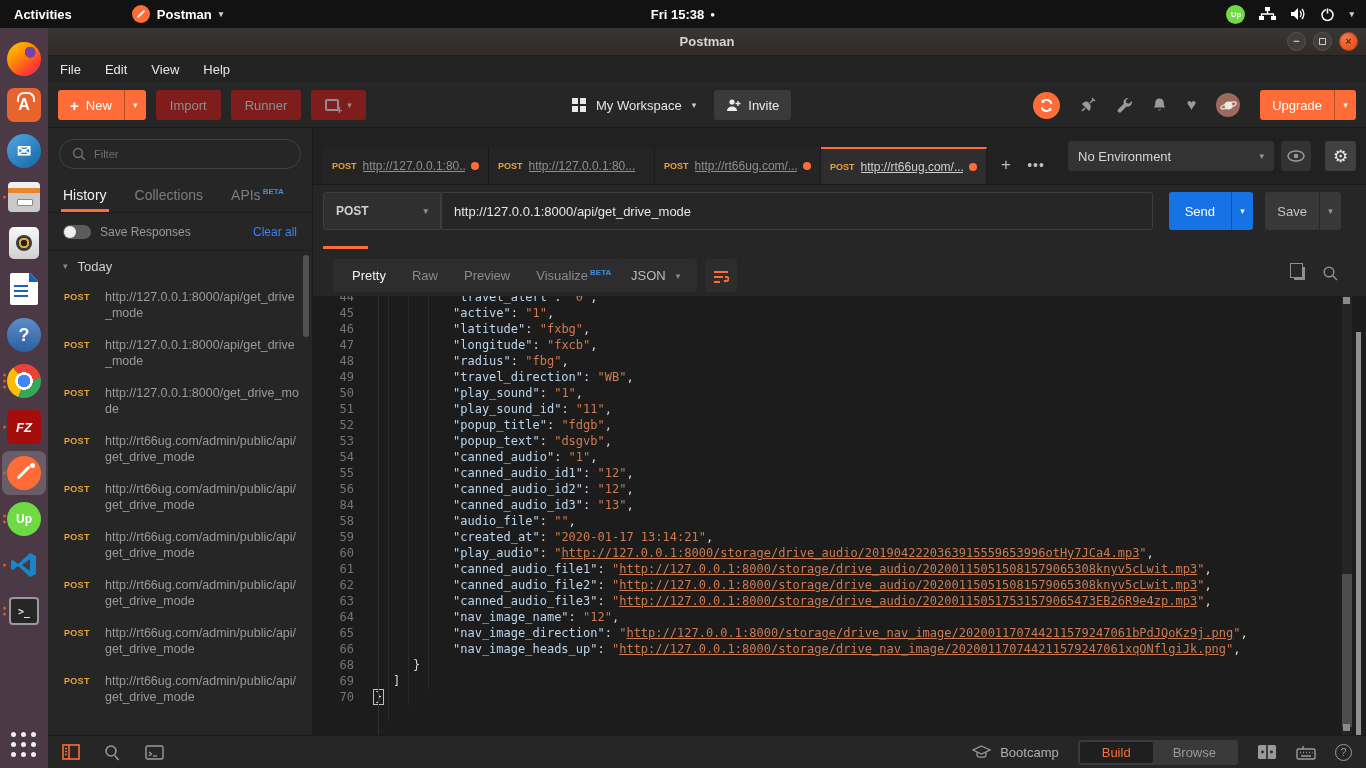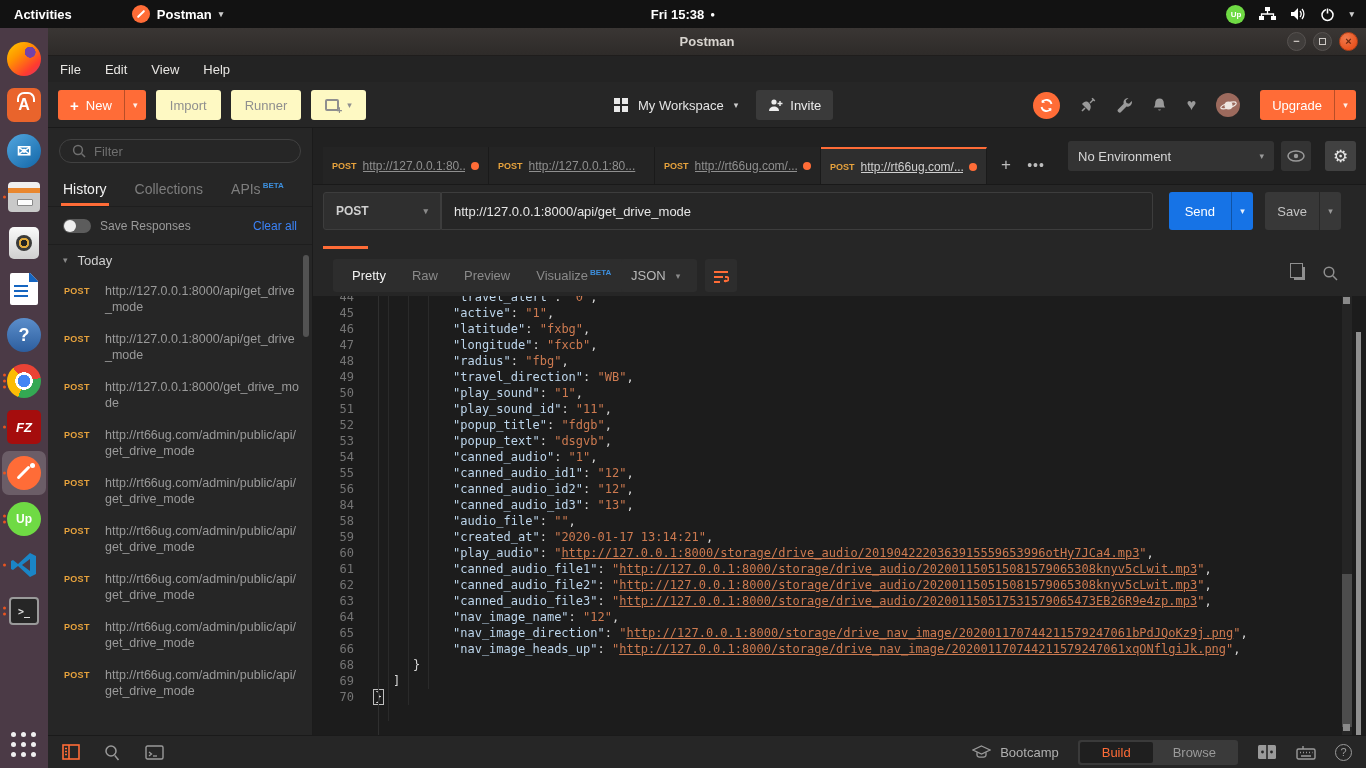--- a/index.html
+++ b/index.html
@@ -81,44 +81,44 @@
   .win-btn .sq { display:inline-block; width:7px; height:7px; border:1px solid #ccc8c4; margin-top:5px; }
 
   
   #menubar { position:absolute; left:48px; top:56px; width:1318px; height:26px; background:#232323;
         display:flex; align-items:center; gap:24px; padding-left:12px; color:#e8e6e3; font-size:13px; }
   #toolbar { position:absolute; left:48px; top:82px; width:1318px; height:46px; background:#262626;
         border-bottom:1px solid #1a1a1a; }
   .tb-left { position:absolute; left:10px; top:8px; display:flex; gap:10px; }
   .btn { height:30px; border-radius:3px; display:flex; align-items:center; font-size:13px; }
   .btn-orange { background:#ff6c37; color:#fff; }
-  .btn-gray  { background:#fef9c3; color:#8f8f8f; padding:0 14px; }
+  .btn-gray  { background:#7f1d1d; color:#8f8f8f; padding:0 14px; }
   .split-main { padding:0 12px; display:flex; align-items:center; gap:7px; height:100%; }
   .split-caret { width:22px; height:100%; border-left:1px solid rgba(0,0,0,.28); display:flex;
         align-items:center; justify-content:center; font-size:9px; color:rgba(255,255,255,.9); }
   .plus-glyph { font-size:15px; font-weight:bold; }
   .newfile-icon { width:14px; height:12px; border:2px solid #8f8f8f; border-radius:2px; position:relative; }
   .newfile-icon:after { content:"+"; position:absolute; right:-5px; bottom:-7px; color:#8f8f8f; font-size:10px; font-weight:bold;}
-  .tb-center { position:absolute; left:566px; top:8px; display:flex; align-items:center; gap:18px; height:30px;}
+  .tb-center { position:absolute; left:524px; top:8px; display:flex; align-items:center; gap:18px; height:30px;}
   .grid-icon { display:grid; grid-template-columns:6px 6px; gap:2px; }
   .grid-icon i { width:6px; height:6px; background:#e8e8e8; }
   .ws-label { color:#e4e4e4; font-size:13px; }
   .invite-btn { background:#3a3a3a; color:#ececec; padding:0 12px; gap:7px; }
   .tb-right { position:absolute; right:10px; top:8px; display:flex; align-items:center; gap:20px; height:30px; }
   .sync-ball { width:27px; height:27px; border-radius:50%; background:#ff6c37; display:flex;
         align-items:center; justify-content:center; }
   .hdr-ico { color:#9a9a9a; font-size:16px; display:flex; align-items:center; }
   .avatar { width:24px; height:24px; border-radius:50%; background:#9c6a5d; display:flex; align-items:center;
         justify-content:center; font-size:13px; color:#efe7e2; }
 
   
   #sidebar { position:absolute; left:48px; top:128px; width:265px; height:607px; background:#262626;
         border-right:1px solid #1b1b1b; overflow:hidden; }
-  #filter-box { margin:11px 11px 6px 11px; height:24px; border:1px solid #414141; border-radius:15px;
-        display:flex; align-items:center; gap:8px; padding:0 12px; color:#6f6f6f; font-size:13px; }
+  #filter-box { margin:11px 11px 6px 11px; height:30px; border:1px solid #414141; border-radius:15px;
+        display:flex; align-items:center; gap:8px; padding:0 12px; color:#6f6f6f; font-size:11px; }
   #side-tabs { display:flex; align-items:flex-end; gap:28px; padding:0 15px; height:38px;
         border-bottom:1px solid #1e1e1e; font-size:14px; color:#7d7d7d; }
   .side-tab { padding-bottom:9px; position:relative; }
   .side-tab.on { color:#f0f0f0; }
   .side-tab.on:after { content:""; position:absolute; left:-2px; right:-2px; bottom:0; height:3px; background:#ff6c37; }
   .beta-sup { color:#3d8fdd; font-size:8px; font-weight:bold; vertical-align:super; margin-left:2px; }
   #toggle-row { display:flex; align-items:center; height:38px; padding:0 15px; gap:9px;
         color:#9a9a9a; font-size:12px; border-bottom:1px solid #1e1e1e; }
   .toggle { width:28px; height:14px; border-radius:7px; background:#5c5c5c; position:relative; }
   .toggle:after { content:""; position:absolute; left:1px; top:1px; width:12px; height:12px; border-radius:50%; background:#efefef; }

